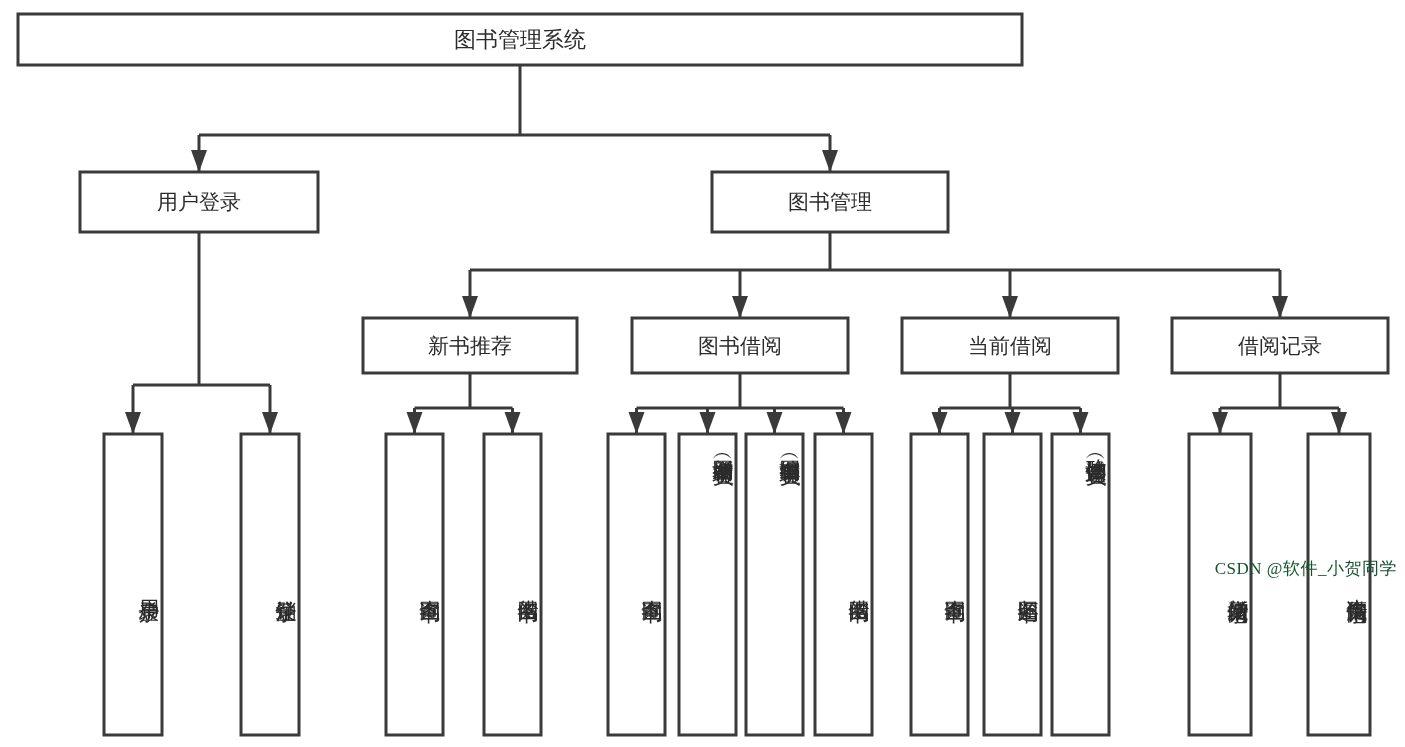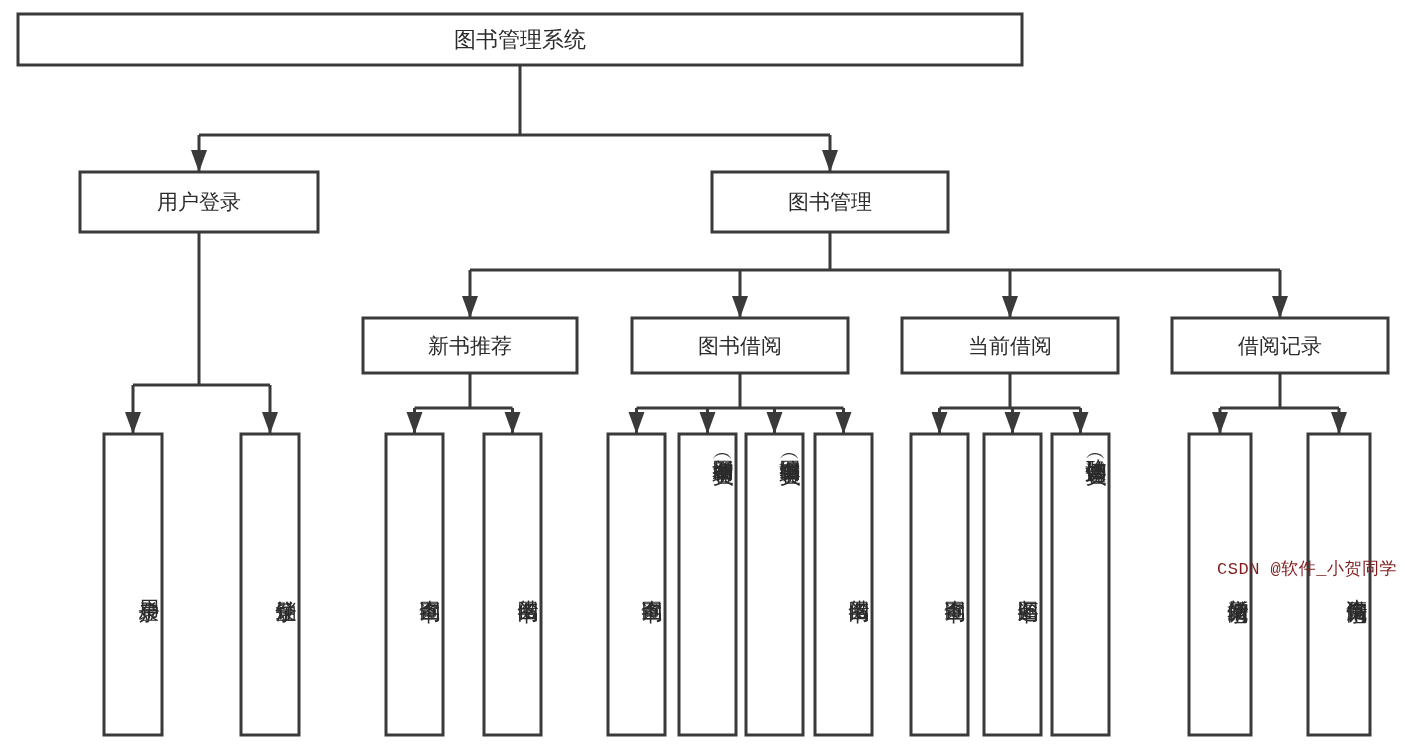--- a/index.html
+++ b/index.html
@@ -38,23 +38,23 @@
     display:block;
     width:100%;
     text-align:start;
     letter-spacing:1px;
   }
   .leaf-label.centered{text-align:center;}
 
   #watermark{
     position:absolute;
     right:8px;bottom:4px;
-    font-family:Liberation Mono, monospace;
+    font-family:Liberation Serif, serif;
     font-size:17px;
-    color:#7f1d1d;
+    color:#14532d;
     letter-spacing:0.5px;
     user-select:none;
     white-space:nowrap;
   }
 </style>
 </head>
 <body>
 
 <div id="diagram-root">
   <svg id="tree-svg" viewBox="0 0 1405 747" xmlns="http://www.w3.org/2000/svg">

